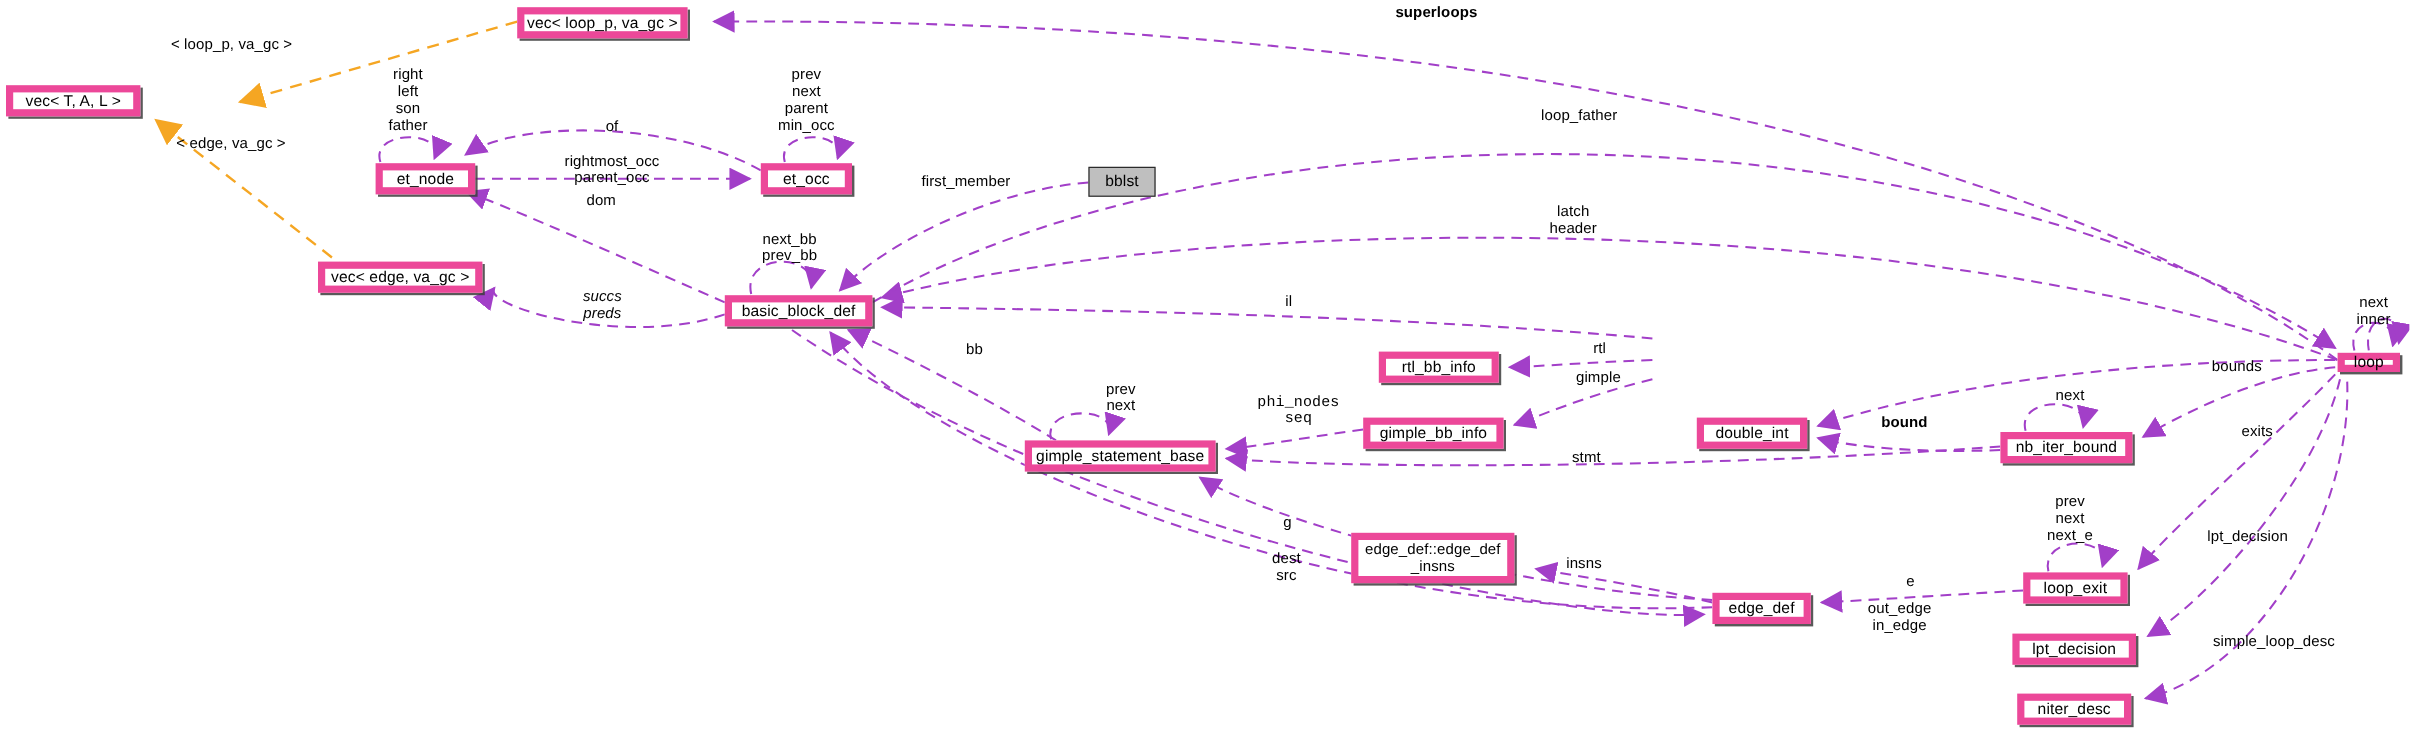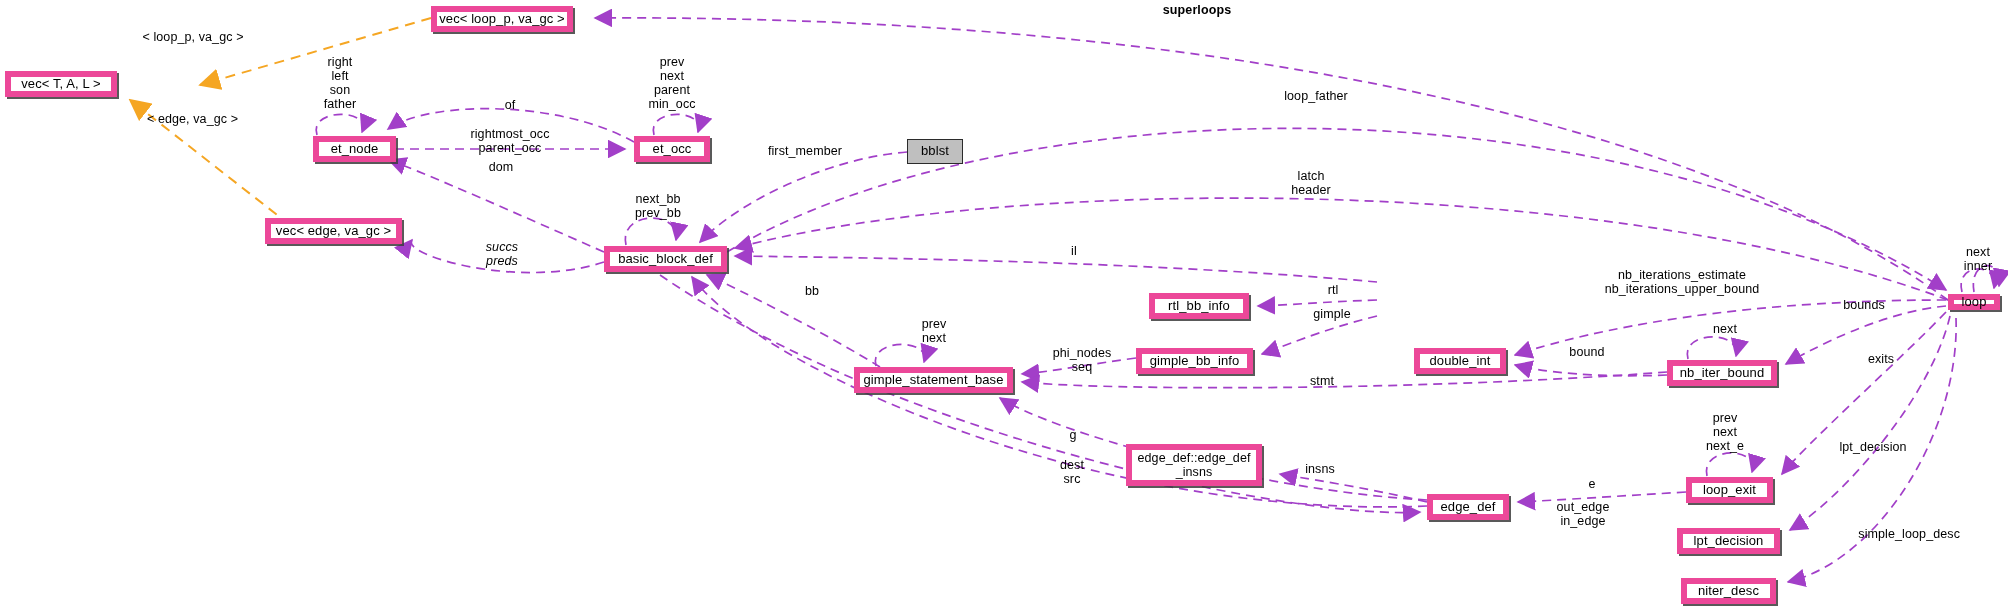--- a/index.html
+++ b/index.html
@@ -161,40 +161,38 @@
   <div class="elabel" style="left:1281px;top:169px;width:60px;">latch
 header</div>
   <div class="elabel" style="left:481px;top:160px;width:40px;">dom</div>
   <div class="elabel" style="left:623px;top:192px;width:70px;">next_bb
 prev_bb</div>
   <div class="elabel" style="left:472px;top:240px;width:60px;font-style:italic;">succs
 preds</div>
   <div class="elabel" style="left:1064px;top:244px;width:20px;">il</div>
   <div class="elabel" style="left:1955px;top:245px;width:46px;">next
 inner</div>
-  <div class="elabel" style="left:1592px;top:268px;width:180px;">nb_iterations_estimate
-nb_iterations_upper_bound</div>
   <div class="elabel" style="left:1320px;top:283px;width:26px;">rtl</div>
   <div class="elabel" style="left:799px;top:284px;width:26px;">bb</div>
   <div class="elabel" style="left:1834px;top:298px;width:60px;">bounds</div>
   <div class="elabel" style="left:1307px;top:307px;width:50px;">gimple</div>
   <div class="elabel" style="left:911px;top:317px;width:46px;">prev
 next</div>
-  <div class="elabel" style="left:1562px;top:345px;width:50px;">bound</div>
+  <div class="elabel" style="left:1562px;top:345px;width:50px;font-weight:bold;">bound</div>
   <div class="elabel" style="left:1705px;top:322px;width:40px;">next</div>
   <div class="elabel" style="left:1861px;top:352px;width:40px;">exits</div>
-  <div class="elabel" style="left:1042px;top:346px;width:80px;">phi_nodes
+  <div class="elabel" style="left:1042px;top:328px;width:80px;font-family:Liberation Mono, monospace;">phi_nodes
 seq</div>
   <div class="elabel" style="left:1302px;top:374px;width:40px;">stmt</div>
   <div class="elabel" style="left:1697px;top:411px;width:56px;">prev
 next
 next_e</div>
   <div class="elabel" style="left:1063px;top:428px;width:20px;">g</div>
   <div class="elabel" style="left:1828px;top:440px;width:90px;">lpt_decision</div>
   <div class="elabel" style="left:1052px;top:458px;width:40px;">dest
 src</div>
   <div class="elabel" style="left:1298px;top:462px;width:44px;">insns</div>
   <div class="elabel" style="left:1582px;top:477px;width:20px;">e</div>
   <div class="elabel" style="left:1546px;top:500px;width:74px;">out_edge
 in_edge</div>
-  <div class="elabel" style="left:1830px;top:527px;width:130px;text-align:right;">simple_loop_desc</div>
+  <div class="elabel" style="left:1830px;top:527px;width:130px;">simple_loop_desc</div>
 
 </div>
 
 </body></html>

